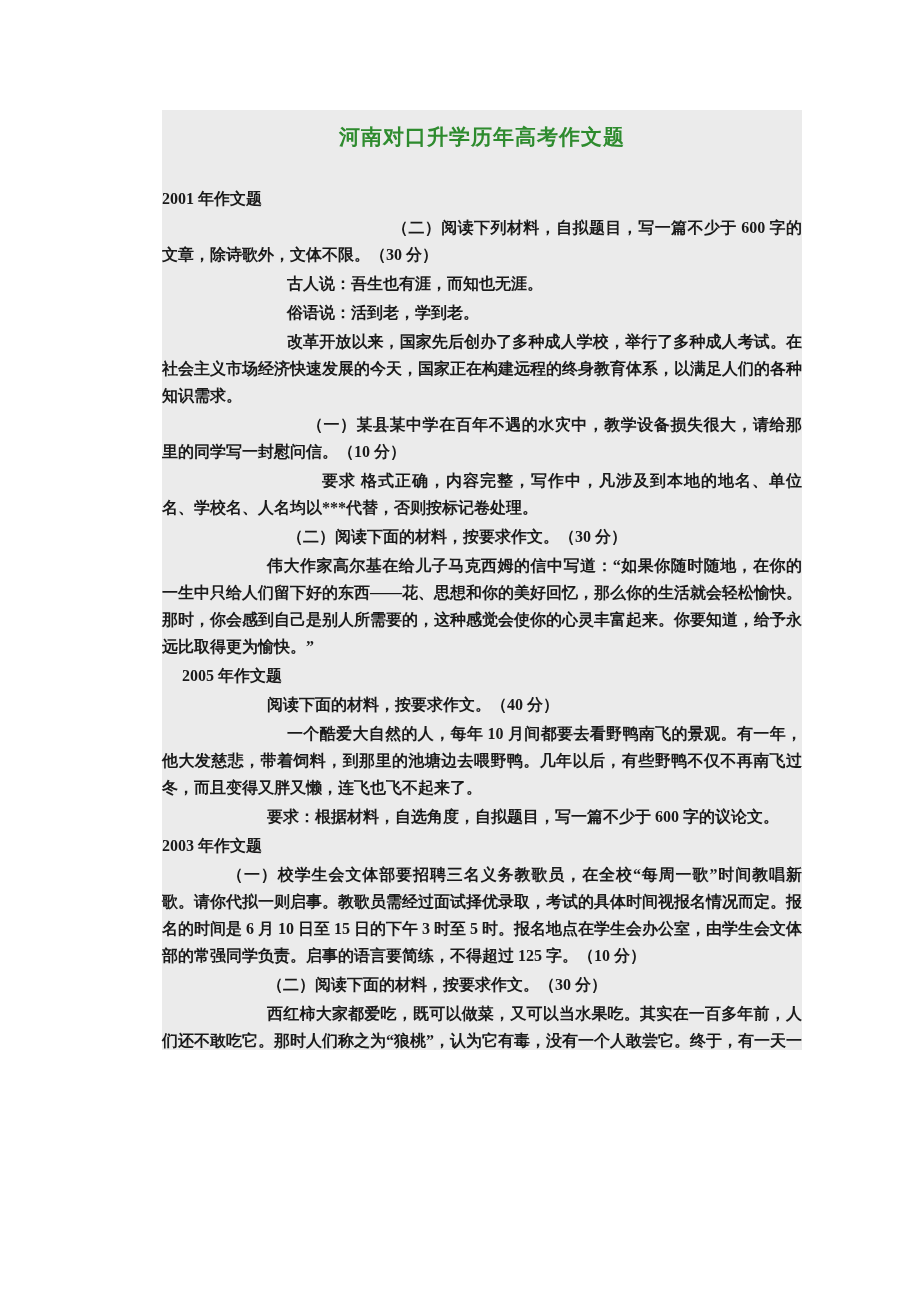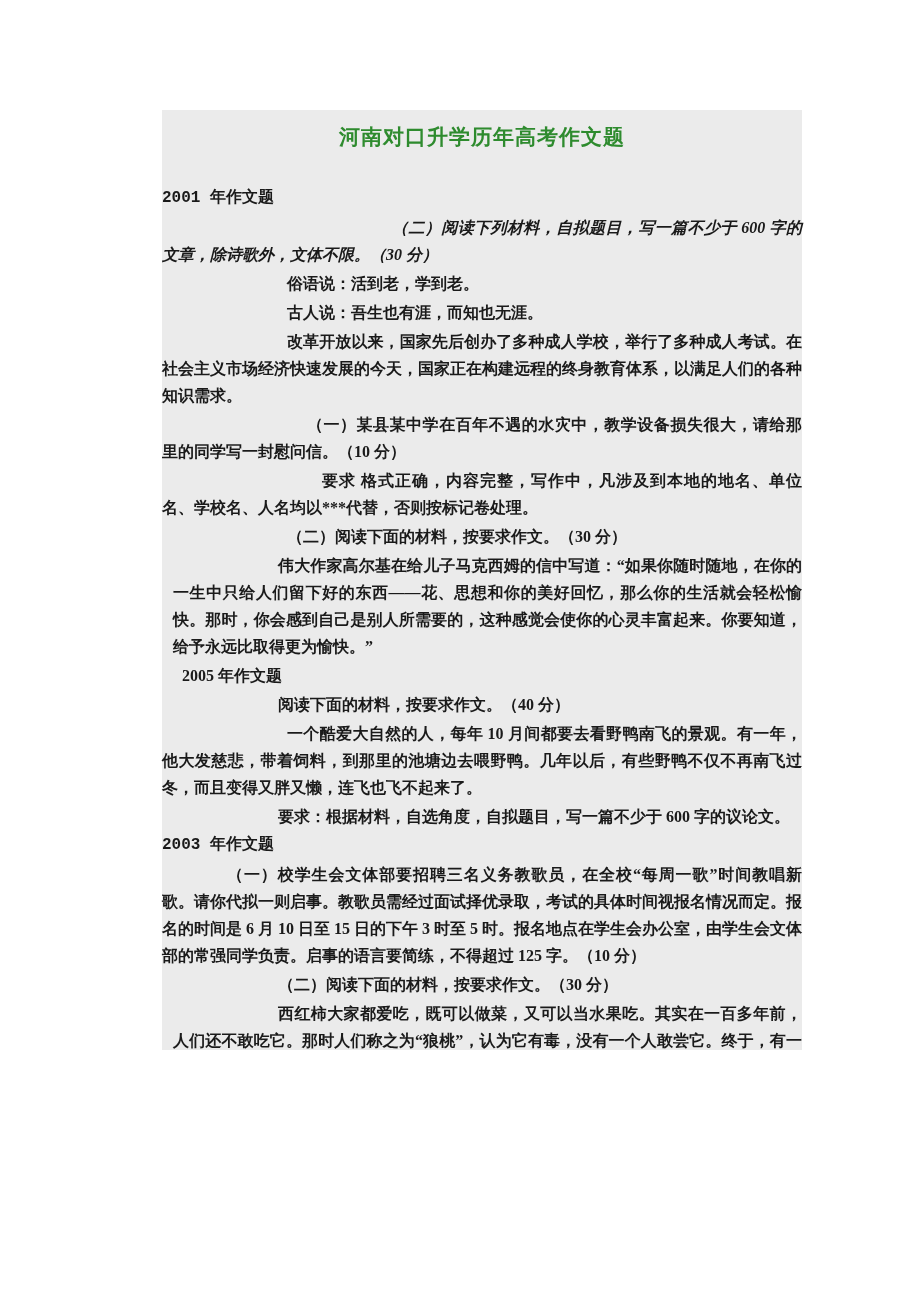--- a/index.html
+++ b/index.html
@@ -36,40 +36,40 @@
     color: #2e8b2e;
     font-size: 21px;
     font-weight: 700;
     letter-spacing: 1px;
   }
   .para {
     margin: 2px 0;
     text-align: justify;
     word-break: break-all;
   }
-  .ind-0   { text-indent: 0; font-family: Liberation Mono, monospace; }
+  .ind-0   { text-indent: 0; }
   .ind-20  { text-indent: 20px; }
   .ind-65  { text-indent: 65px; }
-  .ind-105 { text-indent: 105px; padding-left: 11px; }
+  .ind-105 { text-indent: 105px; }
   .ind-125 { text-indent: 125px; }
   .ind-145 { text-indent: 145px; }
   .ind-160 { text-indent: 160px; }
-  .ind-230 { text-indent: 230px; font-style: italic; }
+  .ind-230 { text-indent: 230px; }
 </style>
 </head>
 <body>
 
 <div class="page">
   <div class="doc-panel">
     <h1 class="doc-title">河南对口升学历年高考作文题</h1>
 
     <p class="para ind-0">2001 年作文题</p>
     <p class="para ind-230">（二）阅读下列材料，自拟题目，写一篇不少于 600 字的文章，除诗歌外，文体不限。（30 分）</p>
+    <p class="para ind-125">古人说：吾生也有涯，而知也无涯。</p>
     <p class="para ind-125">俗语说：活到老，学到老。</p>
-    <p class="para ind-125">古人说：吾生也有涯，而知也无涯。</p>
     <p class="para ind-125">改革开放以来，国家先后创办了多种成人学校，举行了多种成人考试。在社会主义市场经济快速发展的今天，国家正在构建远程的终身教育体系，以满足人们的各种知识需求。</p>
 
     <p class="para ind-145">（一）某县某中学在百年不遇的水灾中，教学设备损失很大，请给那里的同学写一封慰问信。（10 分）</p>
     <p class="para ind-160">要求 格式正确，内容完整，写作中，凡涉及到本地的地名、单位名、学校名、人名均以***代替，否则按标记卷处理。</p>
     <p class="para ind-125">（二）阅读下面的材料，按要求作文。（30 分）</p>
     <p class="para ind-105">伟大作家高尔基在给儿子马克西姆的信中写道：“如果你随时随地，在你的一生中只给人们留下好的东西——花、思想和你的美好回忆，那么你的生活就会轻松愉快。那时，你会感到自己是别人所需要的，这种感觉会使你的心灵丰富起来。你要知道，给予永远比取得更为愉快。”</p>
 
     <p class="para ind-20">2005 年作文题</p>
     <p class="para ind-105">阅读下面的材料，按要求作文。（40 分）</p>
     <p class="para ind-125">一个酷爱大自然的人，每年 10 月间都要去看野鸭南飞的景观。有一年，他大发慈悲，带着饲料，到那里的池塘边去喂野鸭。几年以后，有些野鸭不仅不再南飞过冬，而且变得又胖又懒，连飞也飞不起来了。</p>

